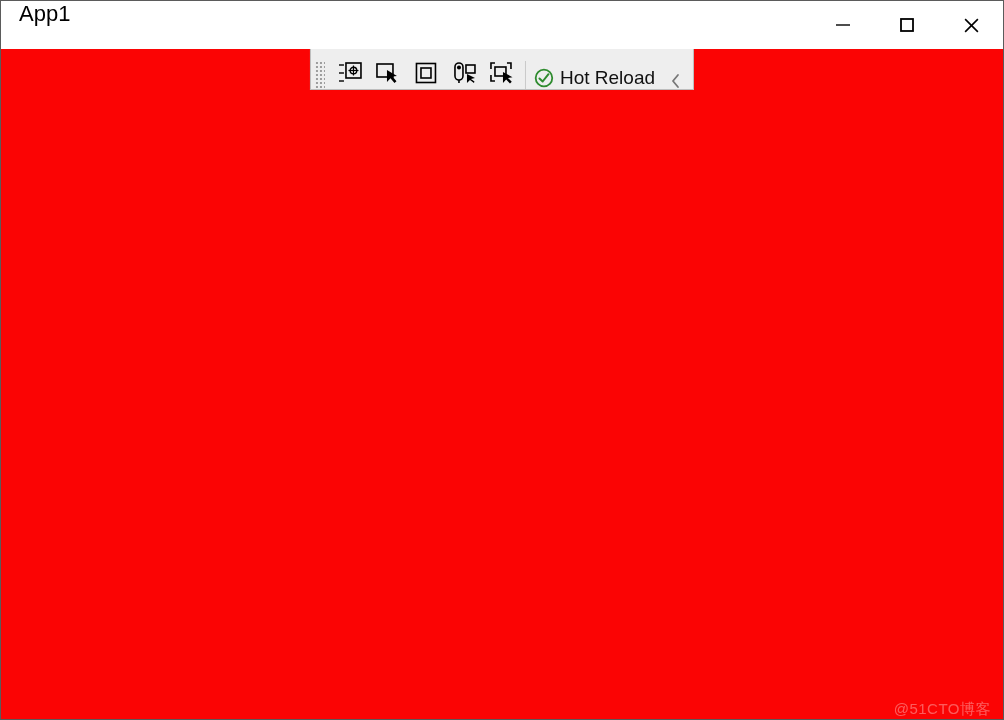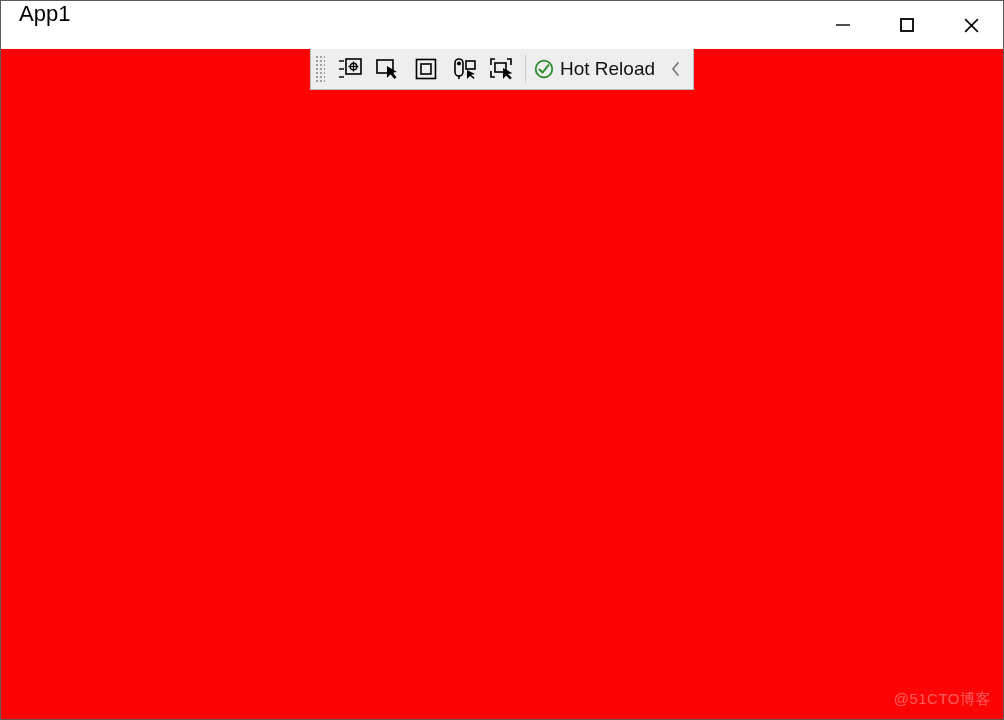--- a/index.html
+++ b/index.html
@@ -2,28 +2,28 @@
 <html><head>
 <meta charset="utf-8">
 <style>
   html,body{margin:0;padding:0;width:1004px;height:720px;font-family:"Segoe UI","Microsoft YaHei",Arial,sans-serif;overflow:hidden;background:#fff}
   .window{box-sizing:border-box;width:1004px;height:720px;border:1px solid #5b5b5b;display:flex;flex-direction:column;position:relative}
   .titlebar{height:48px;background:#fff;display:flex;justify-content:space-between;padding-left:18px}
   .title{font-size:22px;color:#000;font-weight:400}
   .win-controls{display:flex;height:100%}
   .win-btn{width:64px;display:flex;align-items:center;justify-content:center;cursor:default}
   .client{flex:1;background:#fb0404;position:relative}
-  .debug-bar{position:absolute;top:0;left:50%;transform:translateX(-50%);height:40px;background:#eeeeee;border:1px solid #bdbdbd;border-top:none;display:flex;align-items:center;padding:0 6px 0 4px}
+  .debug-bar{position:absolute;top:0;left:50%;transform:translateX(-50%);height:40px;background:#eeeeee;border:1px solid #bdbdbd;border-top:none;display:flex;align-items:flex-end;padding:0 6px 0 4px}
   .grip{width:10px;height:28px;margin-right:6px;background-image:radial-gradient(circle,#9d9d9d 1px,transparent 1.2px);background-size:4px 4px}
   .db-btn{width:34px;height:32px;display:flex;align-items:center;justify-content:center;margin:0 2px;cursor:default}
   .sep{width:1px;height:28px;background:#c9c9c9;margin:0 4px}
   .hot{display:flex;align-items:center;gap:6px;padding:0 4px}
   .hot-label{font-size:19px;color:#111}
   .chev{width:22px;display:flex;align-items:center;justify-content:center;margin-left:6px}
-  .watermark{position:absolute;right:12px;bottom:10px;font-size:15px;color:rgba(255,255,255,0.35);letter-spacing:0.5px}
+  .watermark{position:absolute;right:12px;bottom:0;font-size:15px;color:rgba(255,255,255,0.35);letter-spacing:0.5px}
   svg{display:block}
 </style>
 </head>
 <body>
 
 <div class="window">
 
   <div class="titlebar">
     <div class="title">App1</div>
     <div class="win-controls">

